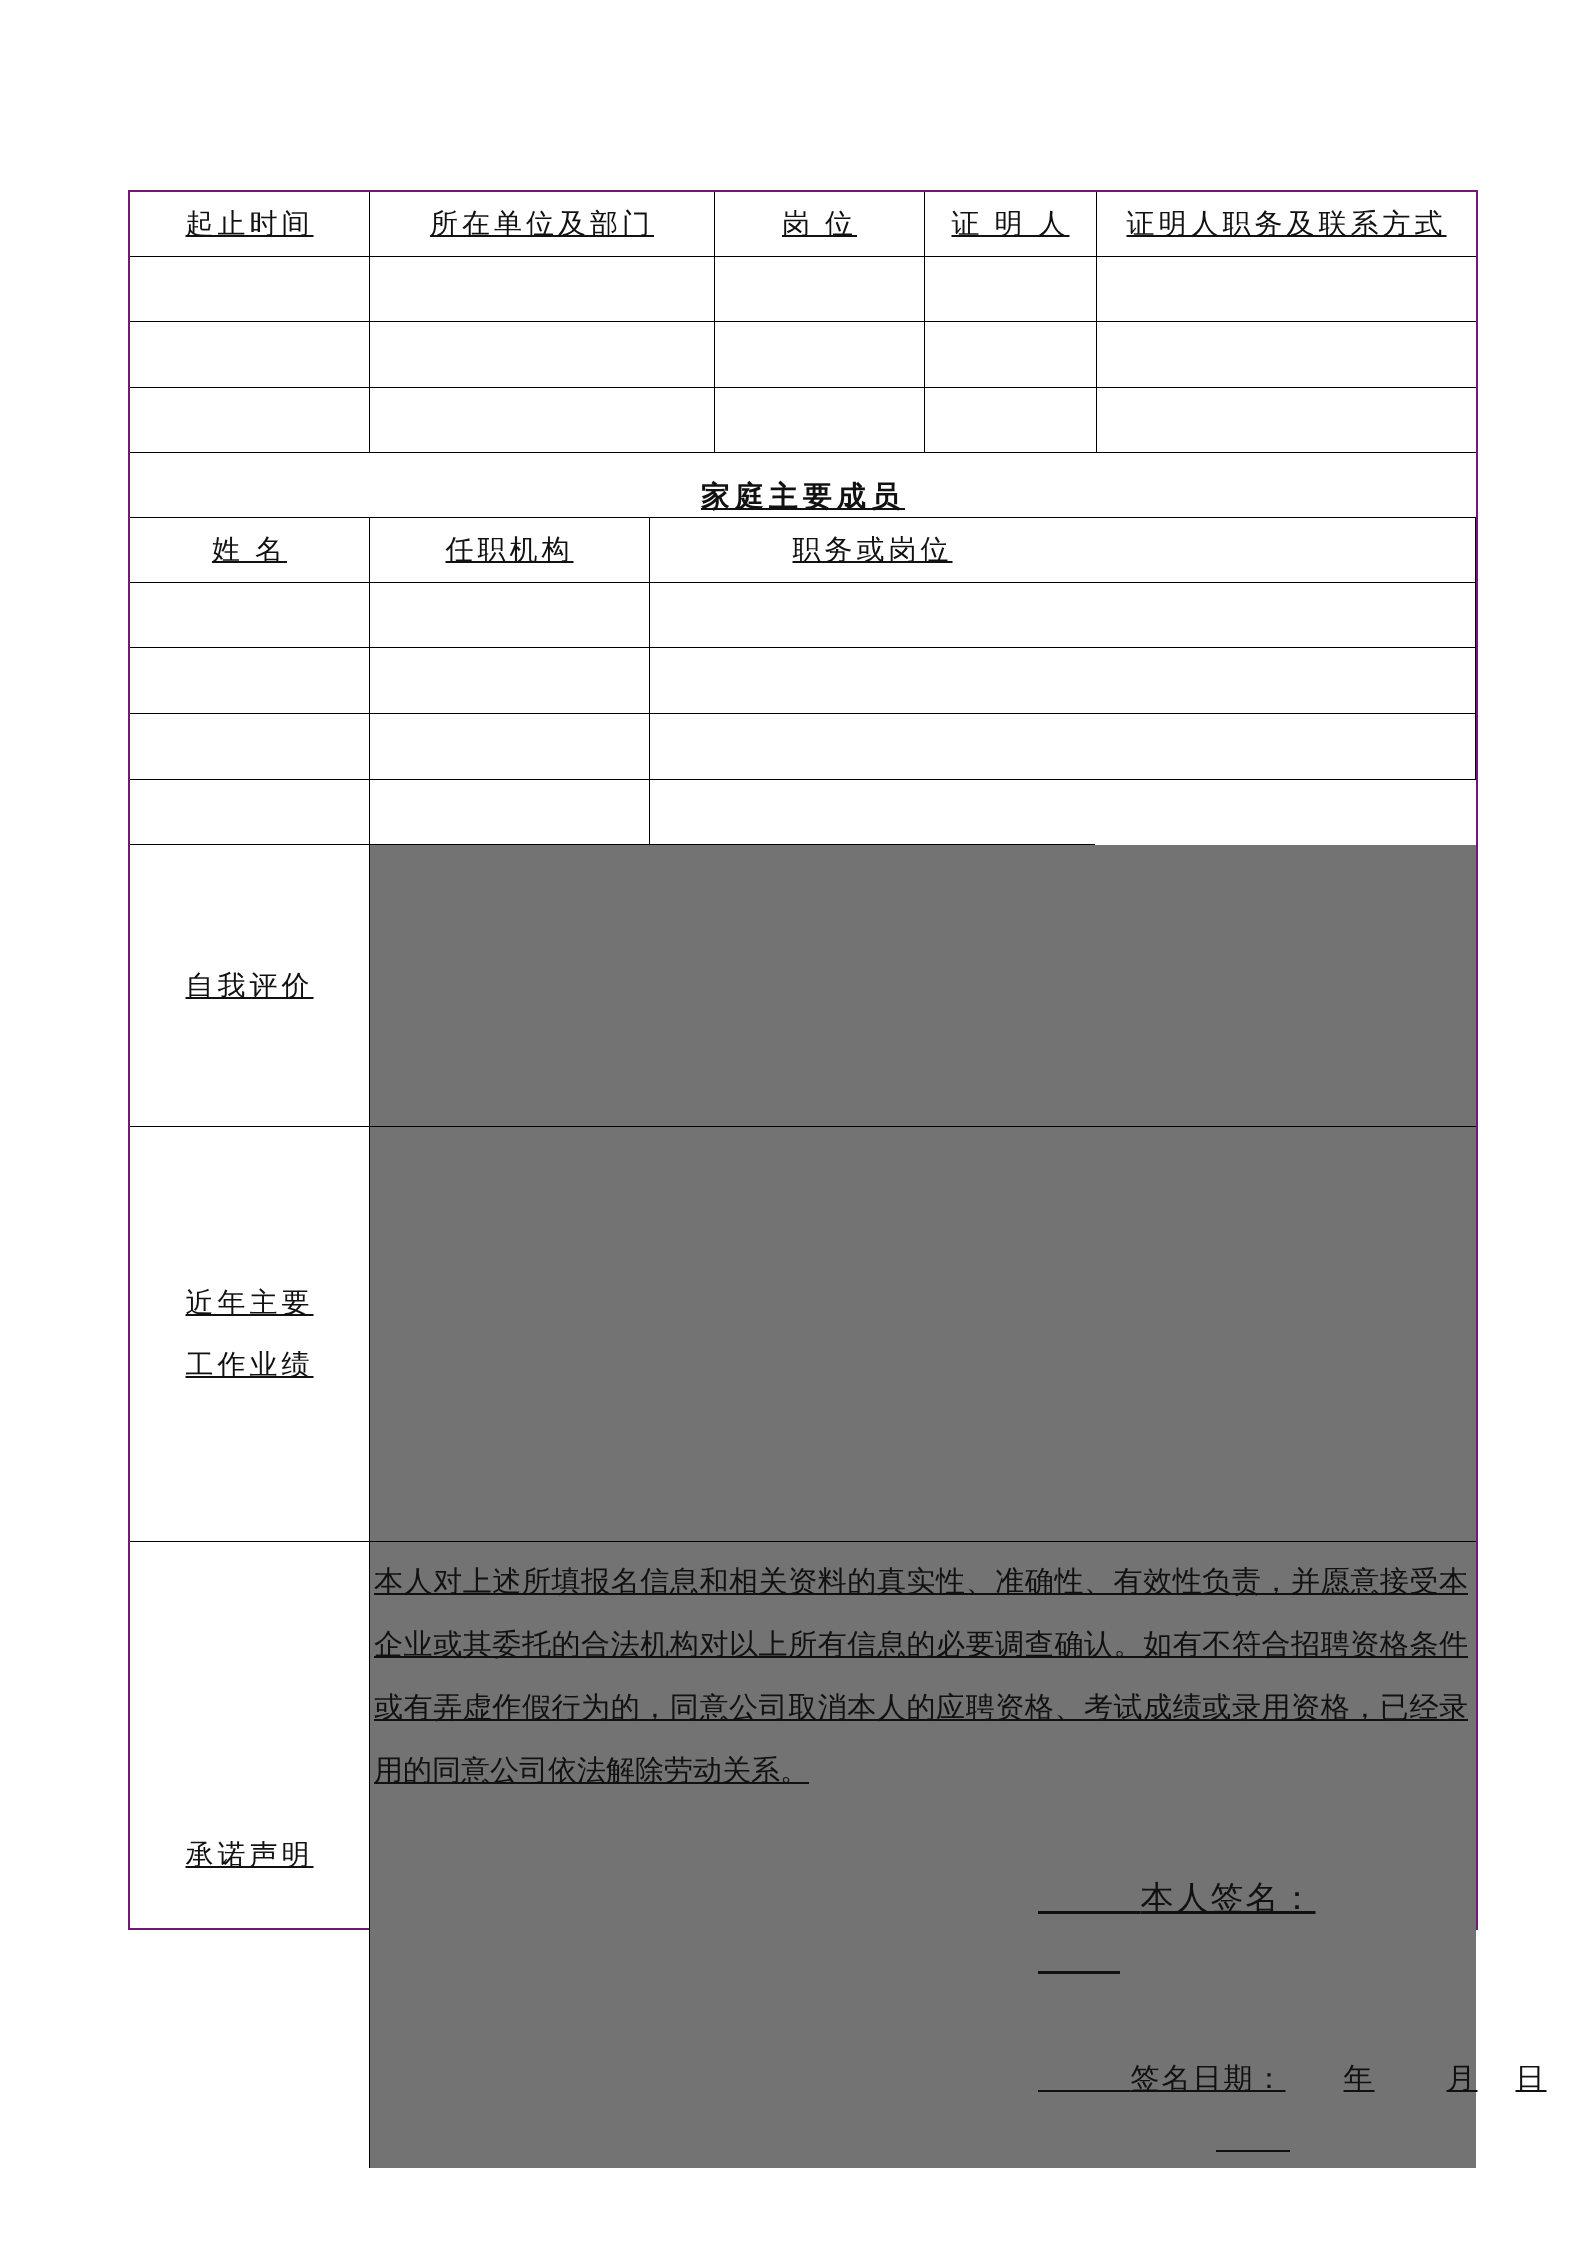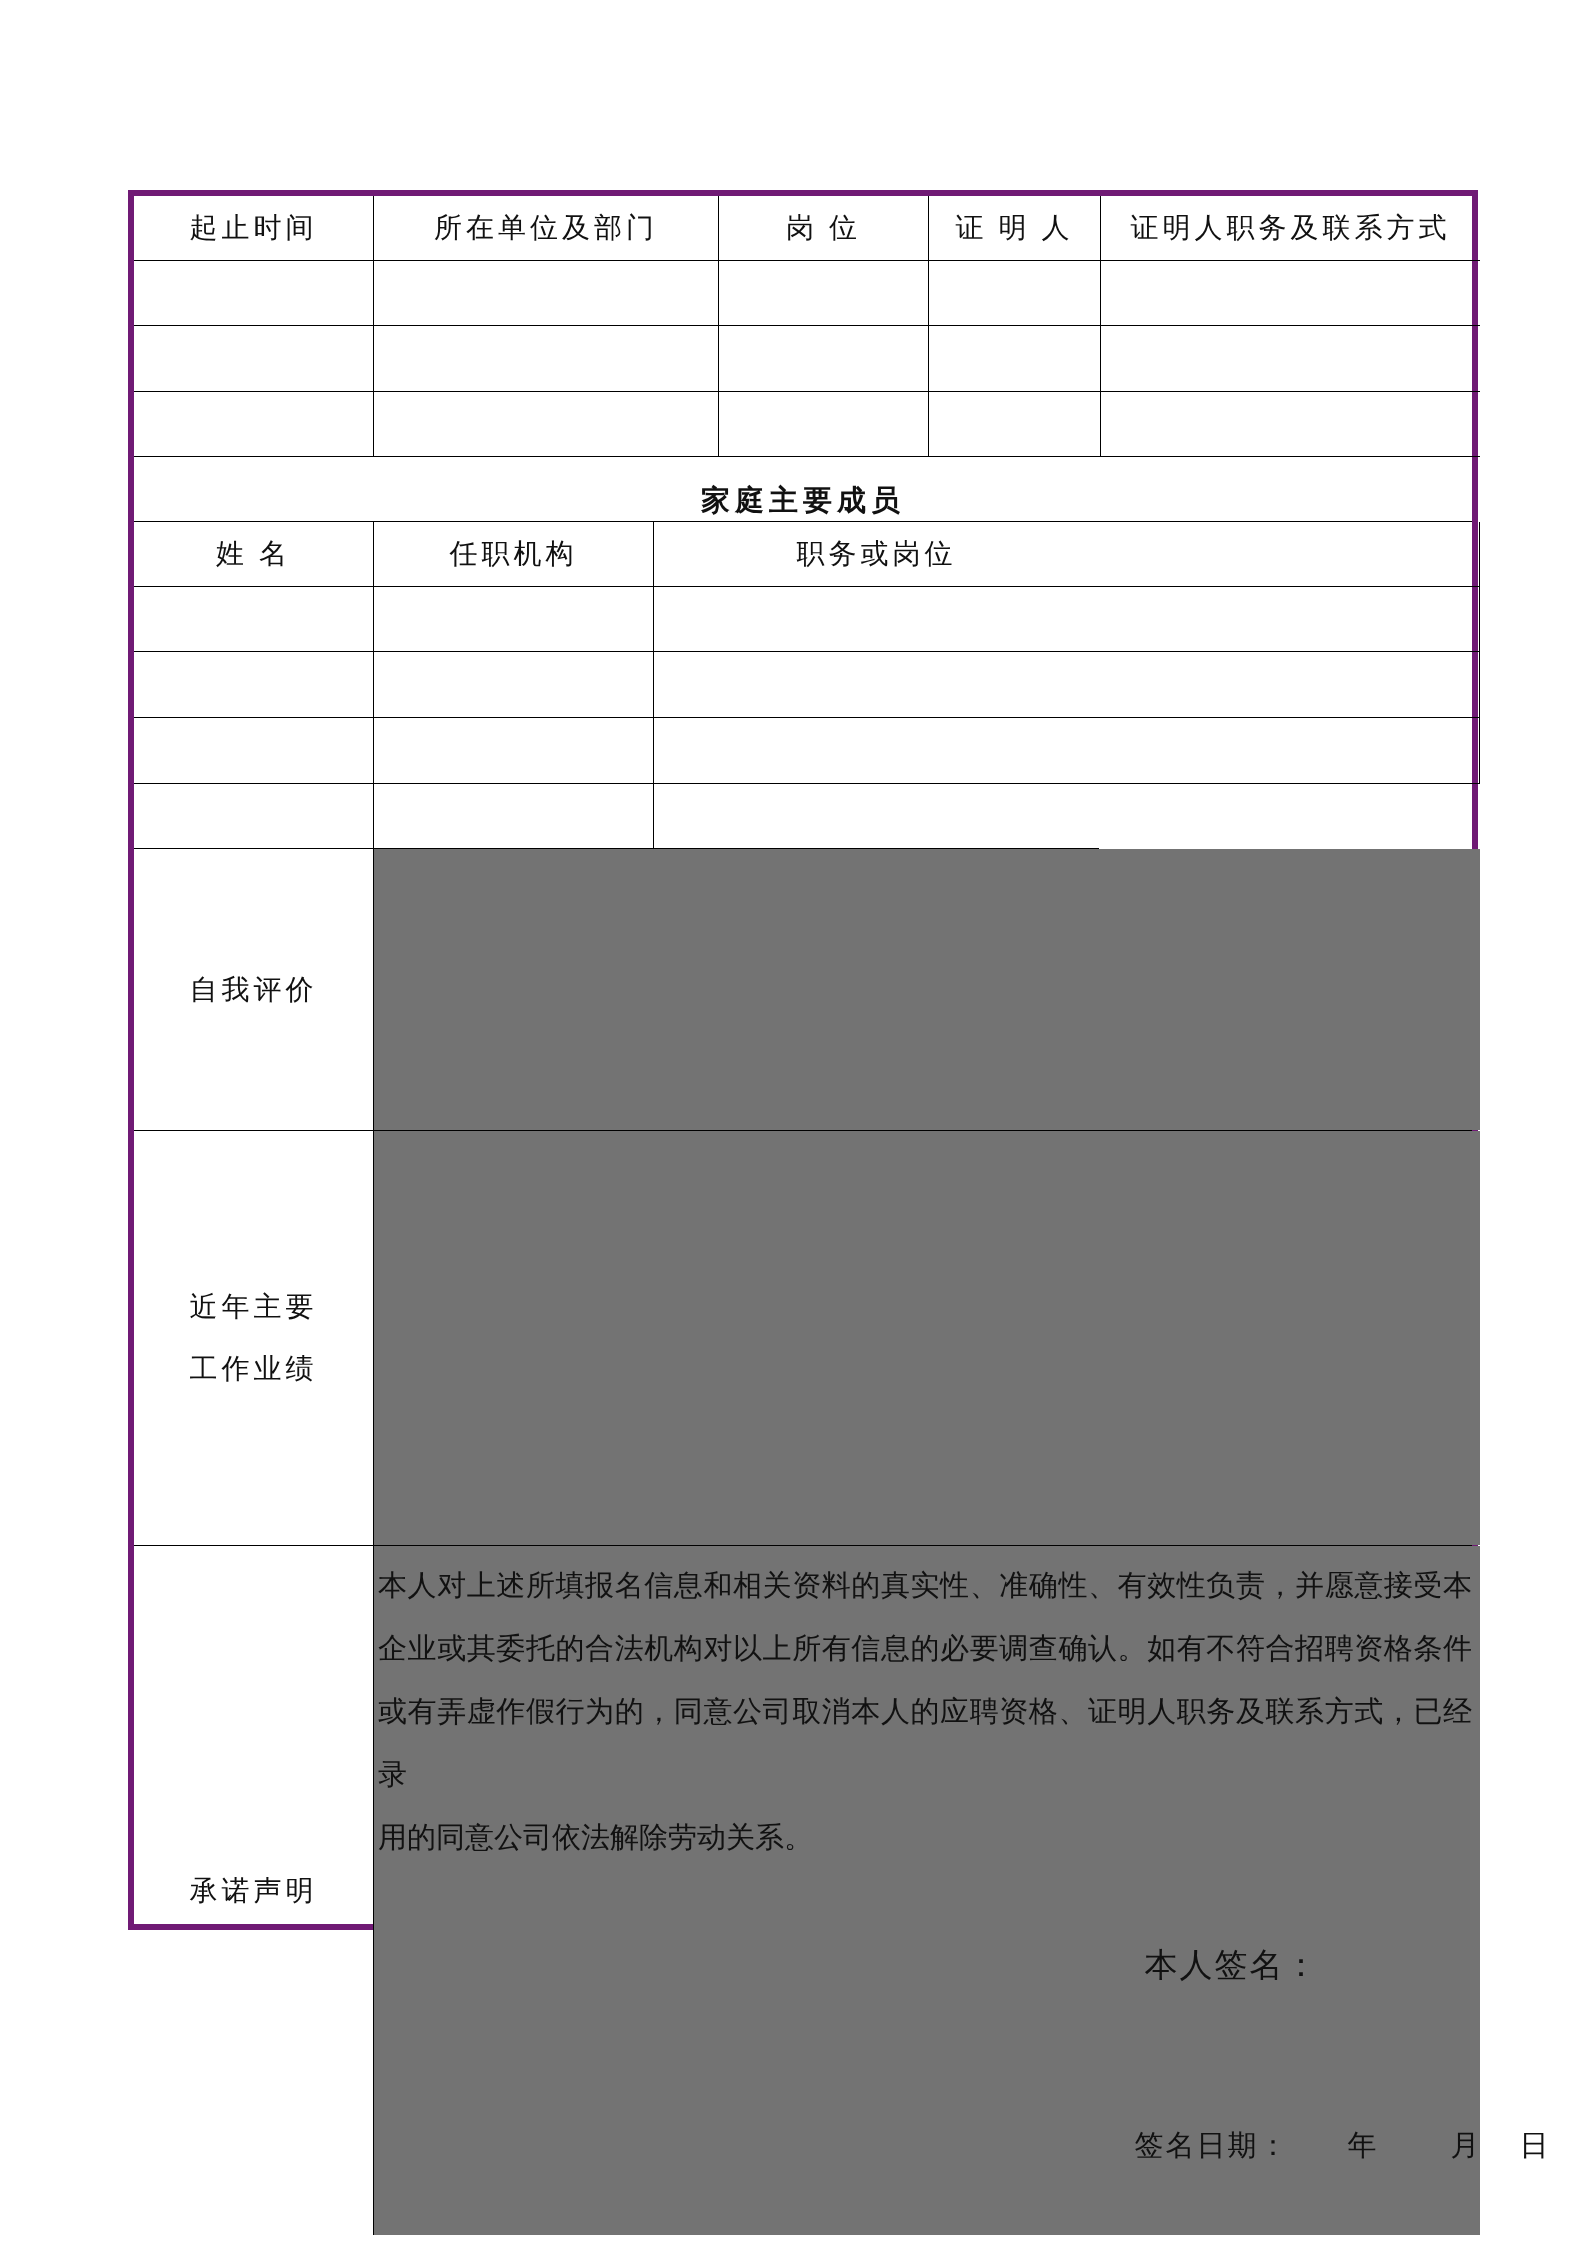--- a/index.html
+++ b/index.html
@@ -16,22 +16,23 @@
     color: #111111;
     overflow: hidden;
   }
   .form-table {
     position: absolute;
     left: 128px;
     top: 190px;
     width: 1350px;
     height: 1740px;
     box-sizing: border-box;
-    border: 6px solid #701a75;
+    border: 2px solid #701a75;
     background: #ffffff;
+    text-decoration: underline;
   }
   .grid { display: grid; }
   .work-grid  { grid-template-columns: 240px 345px 210px 172px 379px; grid-template-rows: 65px 65px 66px 65px; }
   .family-grid{ grid-template-columns: 240px 280px 445px 381px; grid-template-rows: 65px 65px 66px 66px 65px; }
   .cell {
     box-sizing: border-box;
     border-right: 1px solid #000000;
     border-bottom: 1px solid #000000;
     display: flex;
     align-items: center;
@@ -193,21 +194,21 @@
       <div class="content-cell"></div>
     </div>
 
     <div class="big-row" style="height:386px">
       <div class="label-cell">
         <div class="label-txt">承诺声明</div>
       </div>
       <div class="content-cell decl-content">
         <div class="decl-line">本人对上述所填报名信息和相关资料的真实性、准确性、有效性负责，并愿意接受本</div>
         <div class="decl-line">企业或其委托的合法机构对以上所有信息的必要调查确认。如有不符合招聘资格条件</div>
-        <div class="decl-line">或有弄虚作假行为的，同意公司取消本人的应聘资格、证明人职务及联系方式，已经录</div>
+        <div class="decl-line">或有弄虚作假行为的，同意公司取消本人的应聘资格、考试成绩或录用资格，已经录</div>
         <div class="decl-line last-line">用的同意公司依法解除劳动关系。</div>
         <div class="sig-line">
           <span>本人签名：</span>
         </div>
         <div class="date-line">
           <span>签名日期：</span><span class="date-year">年</span><span class="date-month">月</span><span class="date-day">日</span>
         </div>
       </div>
     </div>
 

